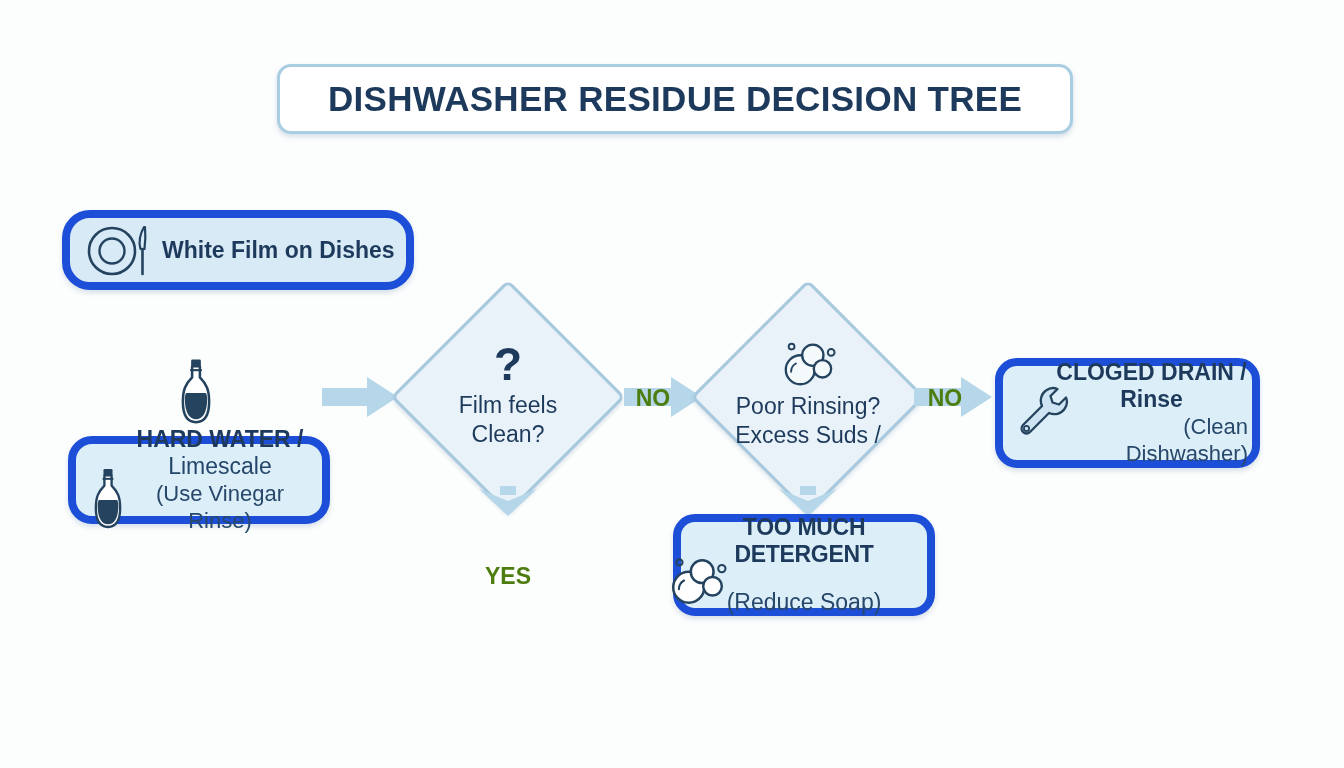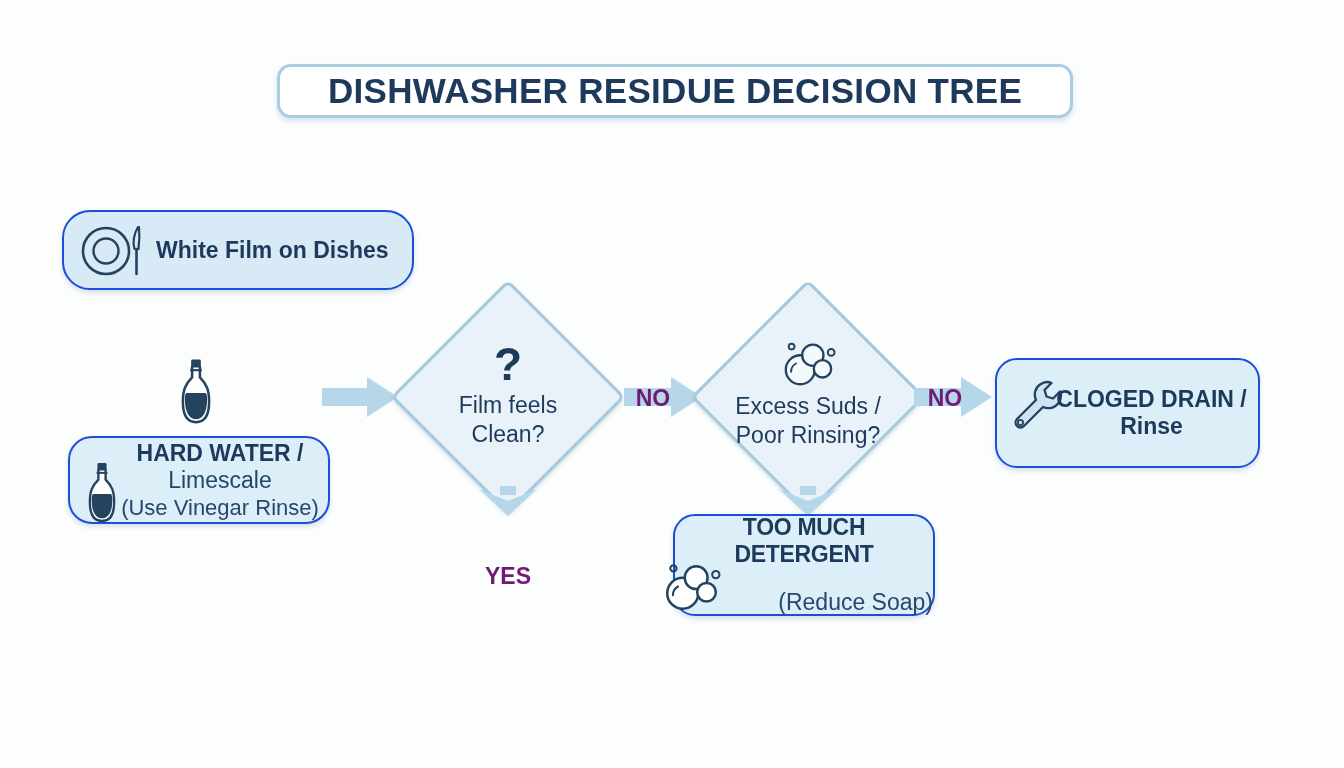--- a/index.html
+++ b/index.html
@@ -6,25 +6,25 @@
   #stage{
     position:relative;width:1344px;height:768px;overflow:hidden;
     background:#fcfdfd;
     font-family:"Liberation Sans","DejaVu Sans",sans-serif;
     color:#1d3a5c;
   }
   .abs{position:absolute;}
   
   .rbox{
     position:absolute;box-sizing:border-box;
-    background:#dceef7;border:2px solid #1d4ed8;border-radius:24px;
+    background:#dceef7;border:8px solid #1d4ed8;border-radius:24px;
     box-shadow:0 3px 5px rgba(120,155,185,.28);
   }
   .title-box{
-    position:absolute;left:277px;top:64px;width:796px;height:54px;
+    position:absolute;left:277px;top:64px;width:796px;height:70px;
     box-sizing:border-box;background:#ffffff;border:3px solid #a9cee2;
     border-radius:14px;box-shadow:0 3px 5px rgba(130,160,190,.30);
     display:flex;align-items:center;justify-content:center;
   }
   .title-text{font-size:35px;font-weight:bold;letter-spacing:.3px;color:#1d3a5c;}
   .symptom-box{left:62px;top:210px;width:352px;height:80px;border-radius:28px;
     background:#d8eaf6;display:flex;align-items:center;padding-left:16px;gap:10px;}
   .symptom-label{font-size:23px;font-weight:bold;}
   
   .diamond{
@@ -40,21 +40,21 @@
   }
   .qmark{font-size:46px;font-weight:bold;line-height:.85;margin-bottom:6px;}
   .dline{font-size:23px;font-weight:normal;line-height:29px;}
   
   .bold-line{font-size:23px;font-weight:bold;line-height:27px;}
   .reg-line{font-size:22px;font-weight:400;line-height:27px;color:#27476b;}
   .med-line{font-size:23px;font-weight:500;line-height:27px;color:#24466a;}
   .vstack{display:flex;flex-direction:column;align-items:center;justify-content:center;text-align:center;}
   
   .edge-label{
-    position:absolute;font-size:23px;font-weight:bold;color:#701a75;
+    position:absolute;font-size:23px;font-weight:bold;color:#4d7c0f;
     text-align:center;
   }
   svg{display:block;}
 </style>
 </head>
 <body>
 
 <div id="stage">
 
   <div class="title-box">
@@ -117,22 +117,22 @@
     <span style="margin-bottom:4px;">
       <svg width="56" height="50" viewBox="0 0 58 50">
         <circle cx="21" cy="32" r="15" fill="#f4f9fc" stroke="#24435f" stroke-width="2.4"></circle>
         <circle cx="34" cy="17" r="11" fill="#f4f9fc" stroke="#24435f" stroke-width="2.4"></circle>
         <circle cx="44" cy="31" r="9" fill="#f4f9fc" stroke="#24435f" stroke-width="2.4"></circle>
         <circle cx="12" cy="8" r="3" fill="none" stroke="#24435f" stroke-width="2"></circle>
         <circle cx="53" cy="14" r="3.5" fill="none" stroke="#24435f" stroke-width="2"></circle>
         <path d="M11.5,34 a9.5,9.5 0 0,1 5,-8.5" fill="none" stroke="#24435f" stroke-width="2" stroke-linecap="round"></path>
       </svg>
     </span>
+    <span class="dline">Poor Rinsing?</span>
     <span class="dline">Excess Suds /</span>
-    <span class="dline">Poor Rinsing?</span>
   </div>
 
   <span class="abs" style="left:779px;top:486px;">
     <svg width="58" height="30" viewBox="0 0 58 30">
       <g fill="#b5d7e9">
         <rect x="21" y="0" width="16" height="9"></rect>
         <polygon points="0,3 29,15 58,3 29,30"></polygon>
       </g>
     </svg>
   </span>
@@ -164,32 +164,33 @@
     <span class="abs" style="left:-14px;bottom:2px;">
       <svg width="60" height="52" viewBox="0 0 58 50">
         <circle cx="21" cy="32" r="15" fill="#ffffff" stroke="#24435f" stroke-width="2.4"></circle>
         <circle cx="34" cy="17" r="11" fill="#ffffff" stroke="#24435f" stroke-width="2.4"></circle>
         <circle cx="44" cy="31" r="9" fill="#ffffff" stroke="#24435f" stroke-width="2.4"></circle>
         <circle cx="12" cy="8" r="3" fill="none" stroke="#24435f" stroke-width="2"></circle>
         <circle cx="53" cy="14" r="3.5" fill="none" stroke="#24435f" stroke-width="2"></circle>
         <path d="M11.5,34 a9.5,9.5 0 0,1 5,-8.5" fill="none" stroke="#24435f" stroke-width="2" stroke-linecap="round"></path>
       </svg>
     </span>
-    <div class="vstack" style="position:absolute;left:0;right:0;top:0;bottom:0;align-items:flex-end;">
+    <div class="vstack" style="position:absolute;left:0;right:0;top:0;bottom:0;">
       <span class="bold-line" style="letter-spacing:-.3px;">TOO MUCH DETERGENT</span>
       <span class="reg-line" style="font-size:23px;margin-top:21px;">(Reduce Soap)</span>
     </div>
   </div>
 
   <div class="rbox" style="left:995px;top:358px;width:265px;height:110px;border-radius:22px;">
     <span class="abs" style="left:10px;top:16px;">
       <svg width="56" height="56" viewBox="0 0 56 56">
         <path d="M10,43 L29,24 C26.5,18.5 28,12 33,8.5 C36.5,6 41,5.5 44.5,7 L37.5,14 L39.5,20.5 L46,22.5 L53,15.5 C54.5,19 54,23.5 51.5,27 C48,32 41.5,33.5 36,31 L17,50 C15,52 11.9,52 10,50 C8.1,48.1 8.1,45 10,43 Z" fill="#cfe4f2" stroke="#24435f" stroke-width="2.3" stroke-linejoin="round"></path>
         <circle cx="13.5" cy="46.5" r="2.6" fill="none" stroke="#24435f" stroke-width="1.8"></circle>
       </svg>
     </span>
     <div class="vstack" style="position:absolute;left:52px;right:4px;top:0;bottom:0;text-align:right;">
       <span class="bold-line">CLOGED DRAIN /</span>
       <span class="bold-line">Rinse</span>
+      <span class="reg-line">(Clean Dishwasher)</span>
     </div>
   </div>
 
 </div>
 
 </body></html>

